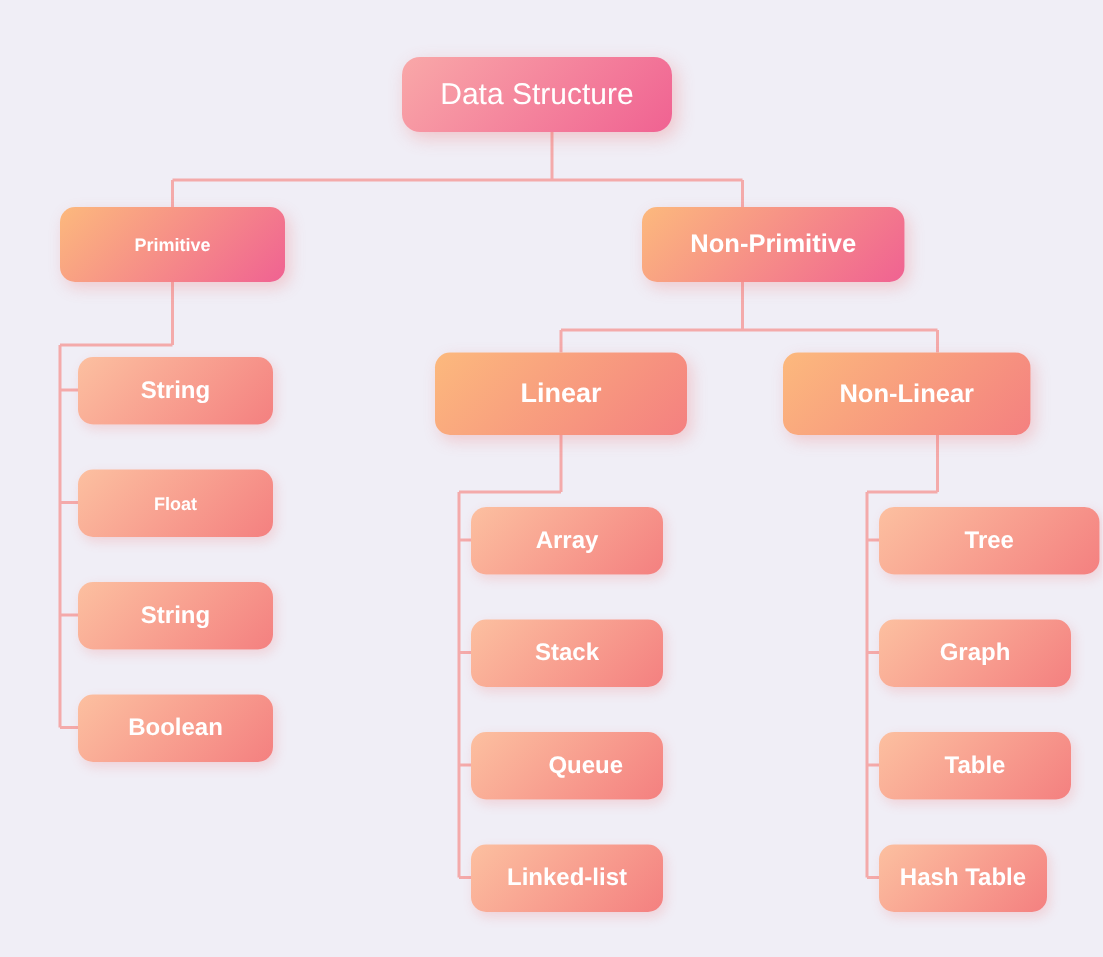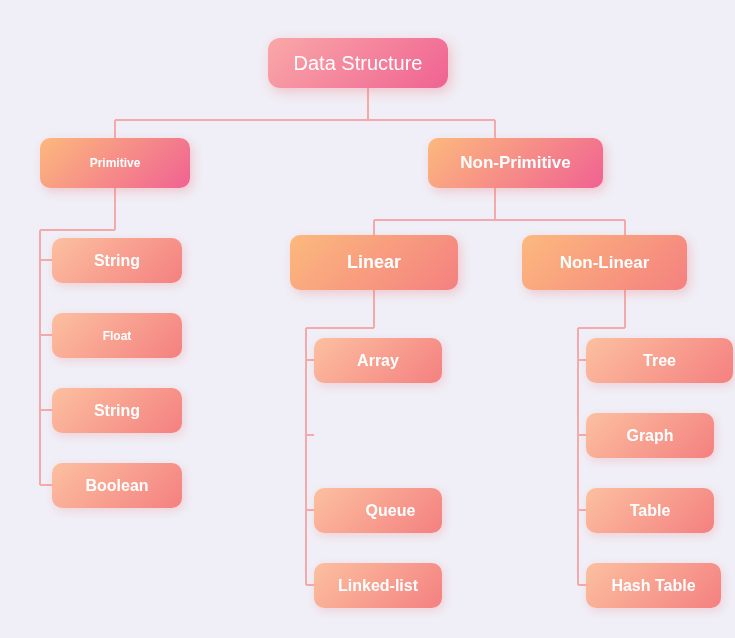--- a/index.html
+++ b/index.html
@@ -165,20 +165,26 @@
     <span>Boolean</span>
   </div>
 
   <div class="abs-node" style="left:304px;top:318px;width:128px;height:45px;
               background:linear-gradient(135deg,#fcc0a0,#f48080);
               font-size:16px;font-weight:700;border-radius:10px;
               box-shadow:2px 3px 8px rgba(240,100,100,0.2);">
     <span>Array</span>
   </div>
 
+  <div class="abs-node" style="left:304px;top:393px;width:128px;height:45px;
+              background:linear-gradient(135deg,#fcc0a0,#f48080);
+              font-size:16px;font-weight:700;border-radius:10px;
+              box-shadow:2px 3px 8px rgba(240,100,100,0.2);">
+    <span>Stack</span>
+  </div>
 
   <div class="abs-node" style="left:304px;top:468px;width:128px;height:45px;
               background:linear-gradient(135deg,#fcc0a0,#f48080);
               font-size:16px;font-weight:700;border-radius:10px;
               box-shadow:2px 3px 8px rgba(240,100,100,0.2);padding-left:25px;">
     <span>Queue</span>
   </div>
 
   <div class="abs-node" style="left:304px;top:543px;width:128px;height:45px;
               background:linear-gradient(135deg,#fcc0a0,#f48080);
@@ -201,20 +207,20 @@
     <span>Graph</span>
   </div>
 
   <div class="abs-node" style="left:576px;top:468px;width:128px;height:45px;
               background:linear-gradient(135deg,#fcc0a0,#f48080);
               font-size:16px;font-weight:700;border-radius:10px;
               box-shadow:2px 3px 8px rgba(240,100,100,0.2);">
     <span>Table</span>
   </div>
 
-  <div class="abs-node" style="left:576px;top:543px;width:135px;height:45px;
+  <div class="abs-node" style="left:576px;top:543px;width:112px;height:45px;
               background:linear-gradient(135deg,#fcc0a0,#f48080);
               font-size:16px;font-weight:700;border-radius:10px;
               box-shadow:2px 3px 8px rgba(240,100,100,0.2);">
     <span>Hash Table</span>
   </div>
 
 </div>
 
 </body></html>

